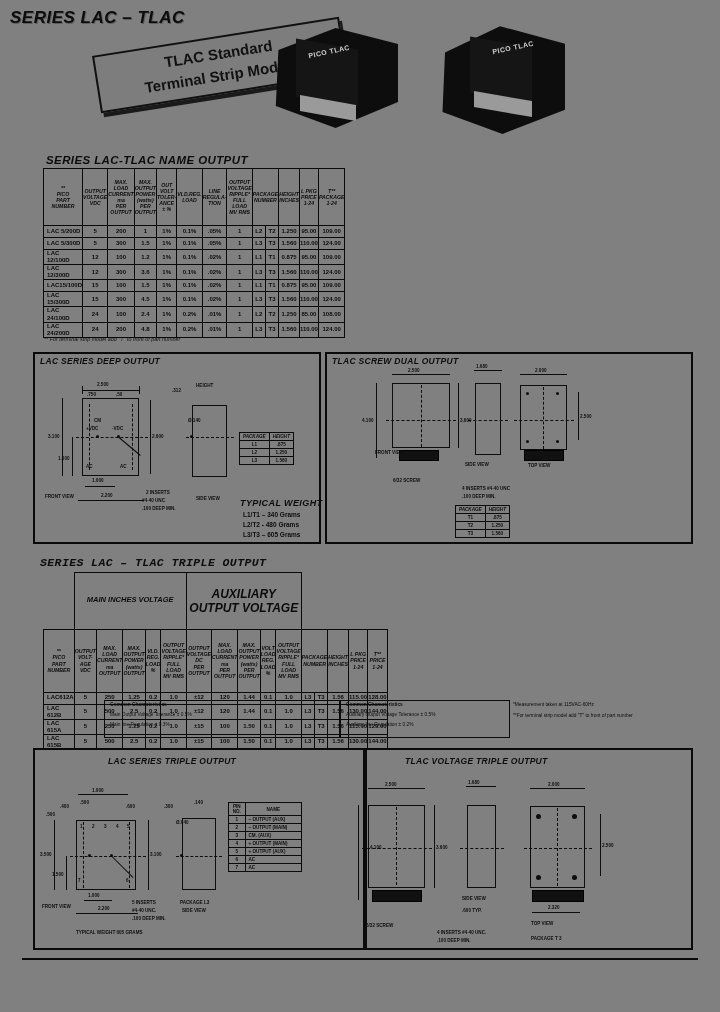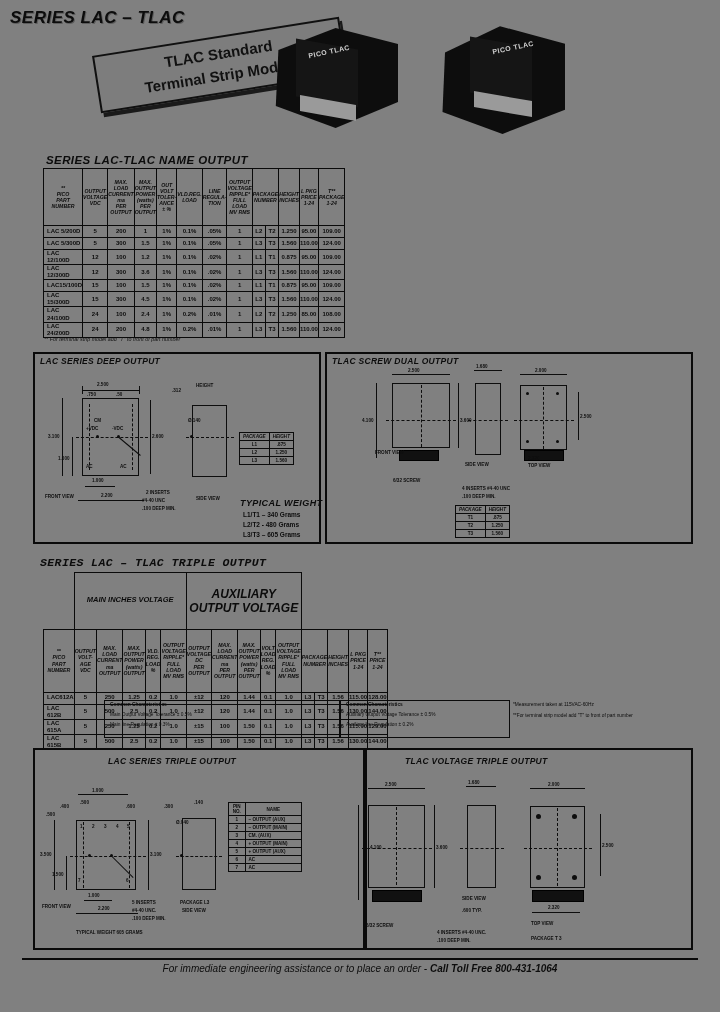--- a/index.html
+++ b/index.html
@@ -734,17 +734,14 @@
   <div class="ln hln" style="left:530px;top:788px;width:55px;"></div>
   <div class="dtx" style="left:548px;top:782px;">2.000</div>
   <div class="ln vln" style="left:600px;top:814px;height:62px;"></div>
   <div class="dtx" style="left:602px;top:843px;">2.500</div>
   <div class="ln hln" style="left:532px;top:912px;width:48px;"></div>
   <div class="dtx" style="left:548px;top:905px;">2.320</div>
   <div class="dtx" style="left:531px;top:921px;">TOP VIEW</div>
   <div class="dtx" style="left:531px;top:936px;">PACKAGE T  3</div>
 
   <div class="footer-rule"></div>
-  <div class="footer-txt">
-    <span>For immediate engineering assistance or to place an order -  </span><b>Call Toll Free 800-431-1064</b>
-  </div>
 
 </div>
 
 </body></html>

